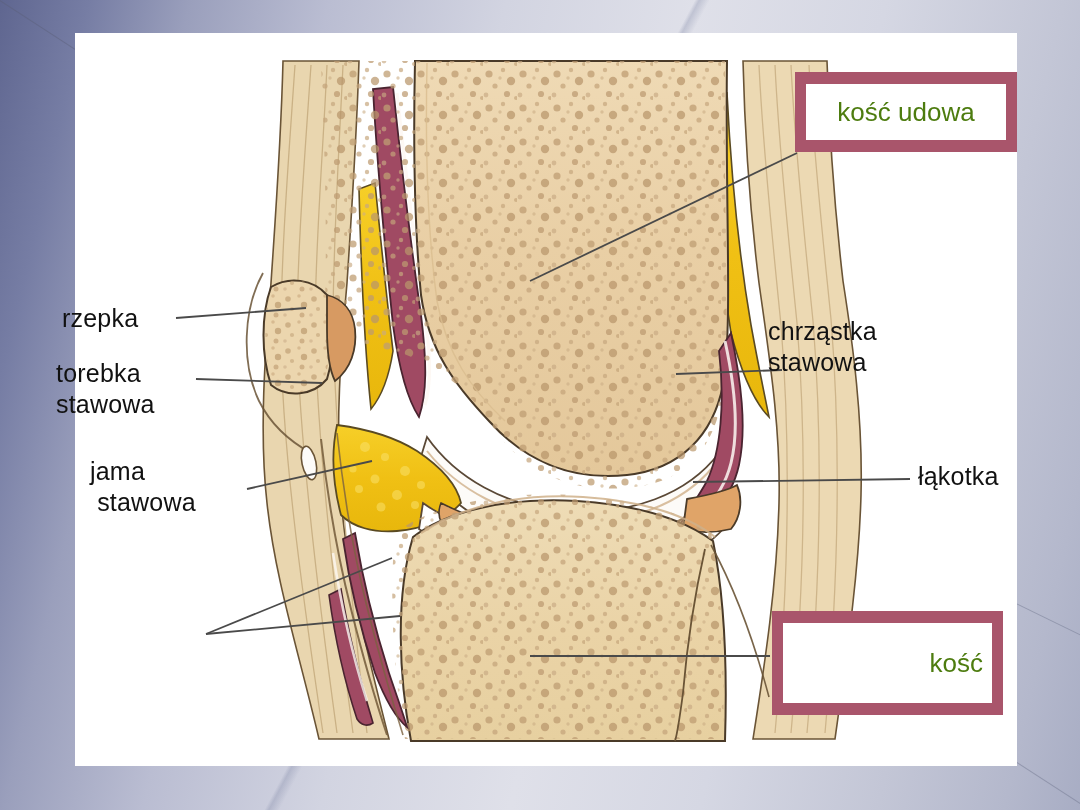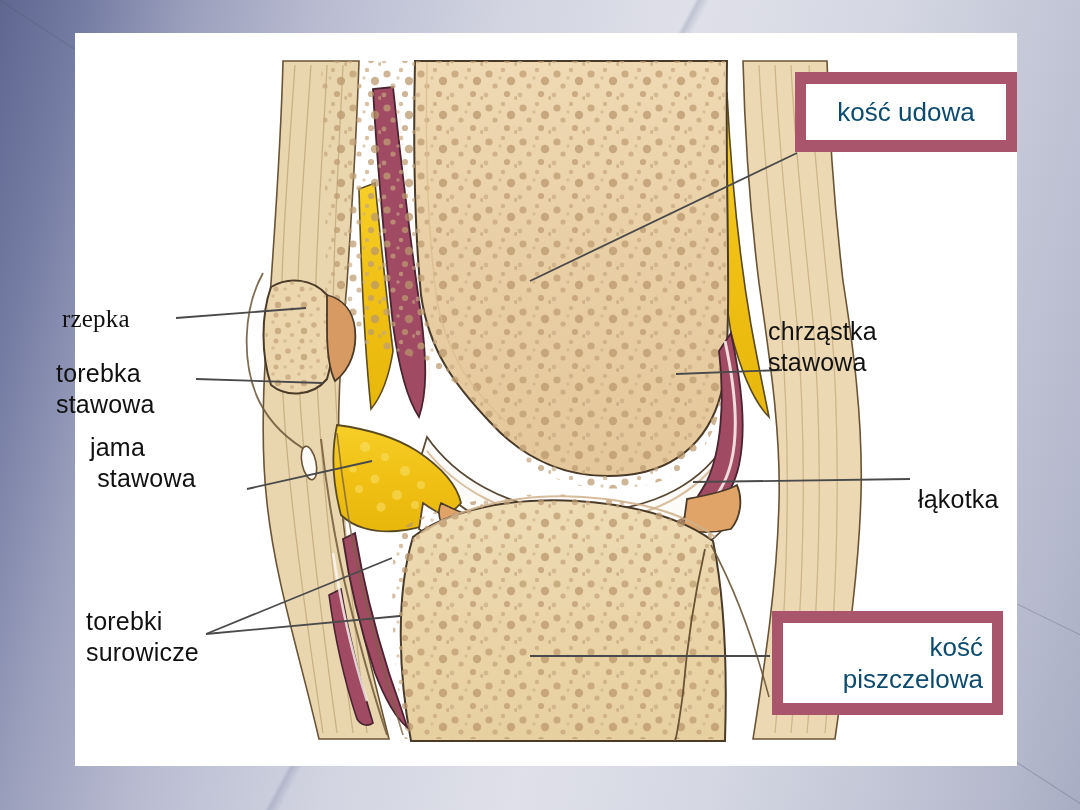--- a/index.html
+++ b/index.html
@@ -52,21 +52,21 @@
   .boxlbl .inner{
     background:#ffffff;
     width:100%;height:100%;
     box-sizing:border-box;
     display:flex;flex-direction:column;
     justify-content:center;
     padding:4px 9px;
   }
   .boxlbl .inner span{
     display:block;
-    font-size:26px;line-height:32px;color:#0c4a6e;
+    font-size:26px;line-height:32px;color:#4d7c0f;
     white-space:pre;
   }
   .ta-r{text-align:right;}
   .ta-c{text-align:center;}
 </style>
 </head>
 <body>
 
 <div id="slide">
 
@@ -260,42 +260,39 @@
       <line x1="247" y1="489" x2="372" y2="461"></line>
       <line x1="206" y1="634" x2="392" y2="558"></line>
       <line x1="206" y1="634" x2="400" y2="616"></line>
       <line x1="782" y1="370" x2="676" y2="374"></line>
       <line x1="910" y1="479" x2="693" y2="482"></line>
       <line x1="797" y1="153" x2="530" y2="281"></line>
       <line x1="770" y1="656" x2="530" y2="656"></line>
     </g>
   </svg>
 
-  <div class="lbl" style="left:62px;top:303px;font-family:Liberation Serif, serif;">rzepka</div>
+  <div class="lbl" style="left:62px;top:303px;">rzepka</div>
 
   <div class="lbl" style="left:56px;top:358px;">torebka
 stawowa</div>
 
-  <div class="lbl" style="left:90px;top:432px;">jama
+  <div class="lbl" style="left:90px;top:456px;">jama
  stawowa</div>
 
-  <div class="lbl" style="left:86px;top:606px;">torebki
-surowicze</div>
 
   <div class="lbl" style="left:768px;top:316px;">chrząstka
 stawowa</div>
 
-  <div class="lbl" style="left:918px;top:484px;">łąkotka</div>
+  <div class="lbl" style="left:918px;top:461px;">łąkotka</div>
 
   <div class="boxlbl" style="left:795px;top:72px;width:222px;height:80px;">
     <div class="inner ta-c">
       <span>kość udowa</span>
     </div>
   </div>
 
   <div class="boxlbl" style="left:772px;top:611px;width:231px;height:104px;">
     <div class="inner ta-r">
       <span>kość</span>
-      <span>piszczelowa</span>
     </div>
   </div>
 
 </div>
 
 </body></html>

